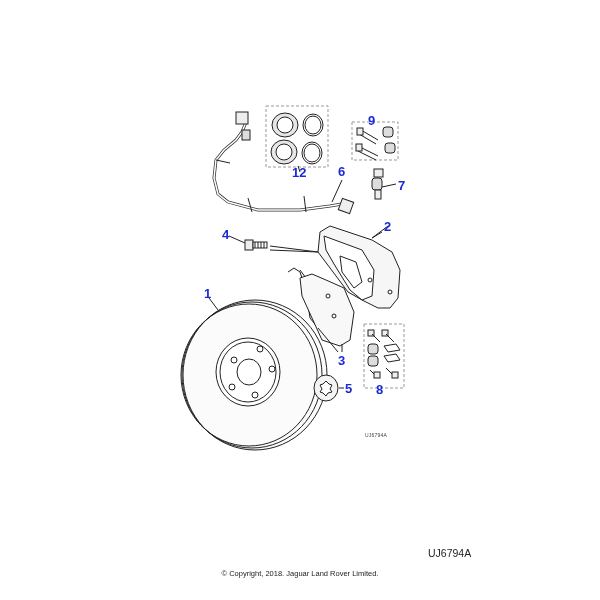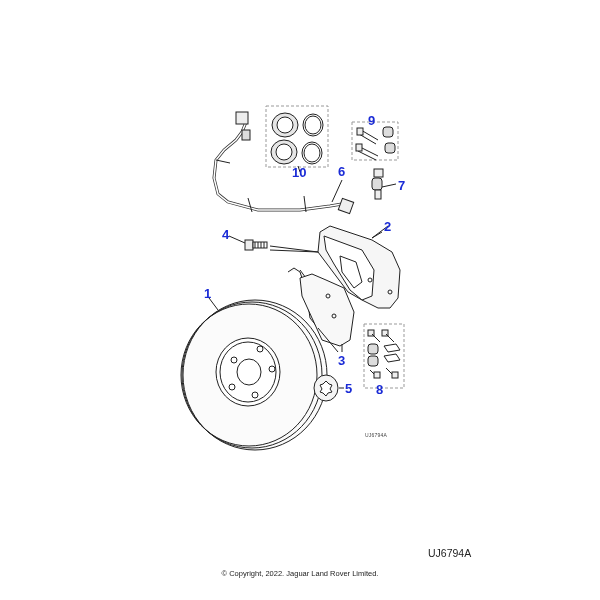--- a/index.html
+++ b/index.html
@@ -128,17 +128,17 @@
 
 <span class="callout" style="left:204px; top:287px;">1</span>
 <span class="callout" style="left:384px; top:220px;">2</span>
 <span class="callout" style="left:338px; top:354px;">3</span>
 <span class="callout" style="left:222px; top:228px;">4</span>
 <span class="callout" style="left:345px; top:382px;">5</span>
 <span class="callout" style="left:338px; top:165px;">6</span>
 <span class="callout" style="left:398px; top:179px;">7</span>
 <span class="callout" style="left:376px; top:383px;">8</span>
 <span class="callout" style="left:368px; top:114px;">9</span>
-<span class="callout" style="left:292px; top:166px;">10</span>
+<span class="callout" style="left:292px; top:166px;">12</span>
 
 <span class="ref-small" style="left:365px; top:432px;">UJ6794A</span>
 <span class="ref-big" style="left:428px; top:547px;">UJ6794A</span>
-<div class="copyright" style="top:569px;">© Copyright, 2022. Jaguar Land Rover Limited.</div>
+<div class="copyright" style="top:569px;">© Copyright, 2018. Jaguar Land Rover Limited.</div>
 
 </body></html>

